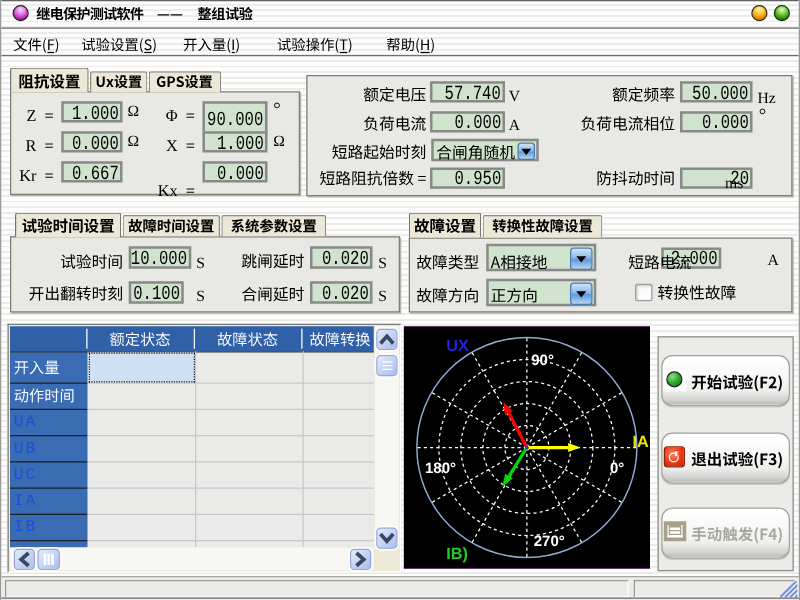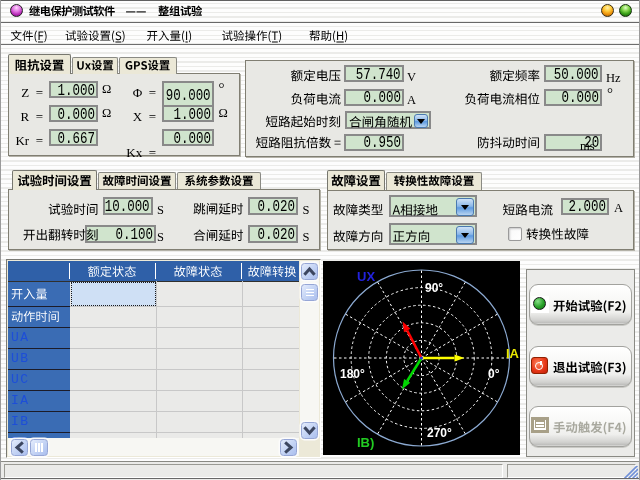--- a/index.html
+++ b/index.html
@@ -94,40 +94,40 @@
 <div class="panel" style="left:7px;top:189px;width:312px;height:61px"></div>
 <div class="tab act" style="left:11px;top:169.5px;width:85px;height:20px"></div>
 <div class="tab" style="left:97px;top:171.5px;width:78px;height:17.5px"></div>
 <div class="tab" style="left:176px;top:171.5px;width:84px;height:17.5px"></div>
 <div class="inp" style="left:102px;top:197px;width:50px;height:17.5px">
     <span>10.000</span>
   </div>
 <div class="inp" style="left:247px;top:197px;width:50px;height:17.5px">
     <span>0.020</span>
   </div>
-<div class="inp" style="left:84px;top:225px;width:71px;height:17.5px">
+<div class="inp" style="left:102px;top:225px;width:44px;height:17.5px">
     <span>0.100</span>
   </div>
 <div class="inp" style="left:247px;top:225px;width:50px;height:17.5px">
     <span>0.020</span>
   </div>
 <div class="unit" style="left:156px;top:202.5px">S</div>
 <div class="unit" style="left:301.5px;top:202.5px">S</div>
 <div class="unit" style="left:156px;top:229.5px">S</div>
 <div class="unit" style="left:301.5px;top:229.5px">S</div>
 <div class="panel" style="left:326px;top:190px;width:307px;height:60px"></div>
 <div class="tab act" style="left:326px;top:170px;width:58px;height:20px"></div>
 <div class="tab" style="left:385px;top:172px;width:96px;height:18px"></div>
 <div class="combo" style="left:388px;top:195px;width:88px;height:22px">
     <div class="cbtn" style="top:1px;width:18px;height:18px;--a:1"></div>
   </div>
 <div class="combo" style="left:388px;top:223px;width:88px;height:22px">
     <div class="cbtn" style="top:1px;width:18px;height:18px;--a:1"></div>
   </div>
-<div class="inp" style="left:560px;top:197.5px;width:48px;height:17px">
+<div class="inp" style="left:528px;top:197.5px;width:48px;height:17px">
     <span>2.000</span>
   </div>
 <div class="unit" style="left:613px;top:200.5px">A</div>
 <div class="abs" style="left:507px;top:227px;width:14px;height:14px;background:linear-gradient(135deg,#f8f8f8,#fff);border:1px solid #9a9a9a;border-radius:2px;box-shadow:inset 1px 1px 2px #c8c8c8"></div>
 <div class="abs" style="left:5px;top:259px;width:315px;height:199px;background:#ece9d8;border-top:1.5px solid #7a7a74;border-left:1.5px solid #7a7a74;border-right:1px solid #fff;border-bottom:1px solid #fff"></div>
 <div class="abs" style="left:7px;top:261px;width:291px;height:177px;background:#eaeae8"></div>
 <div class="abs" style="left:7px;top:261px;width:291px;height:20px;background:#2f60a8"></div>
 <div class="abs" style="left:7px;top:281px;width:62px;height:157px;background:#3a6cb4"></div>
 <div class="abs" style="left:68px;top:263px;width:1px;height:16px;background:#fff"></div>
 <div class="abs" style="left:154px;top:263px;width:1px;height:16px;background:#fff"></div>

